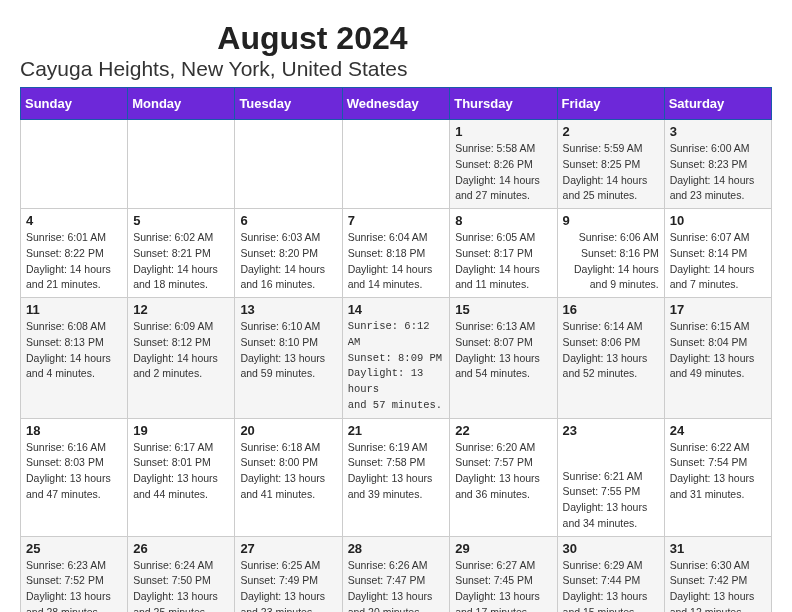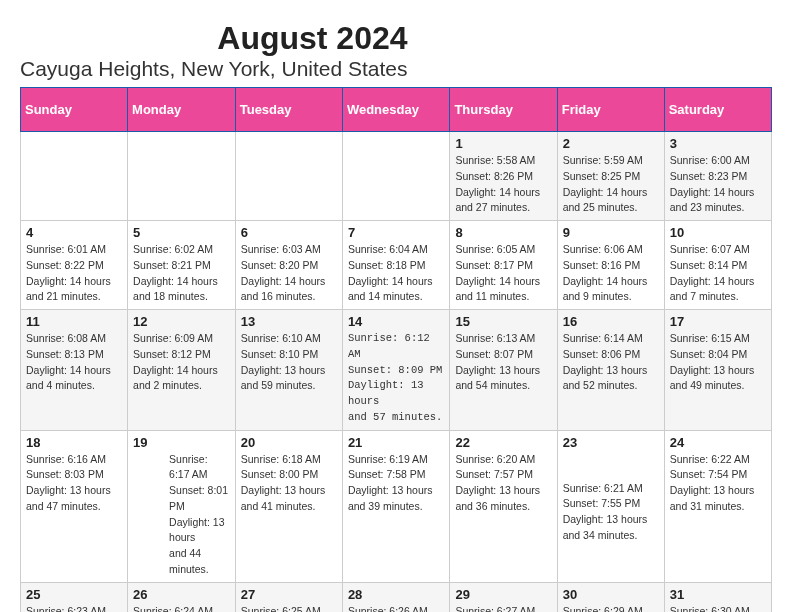--- a/index.html
+++ b/index.html
@@ -37,23 +37,23 @@
       font-size: 21px;
       color: #333;
       font-weight: normal;
     }
     table {
       width: 100%;
       border-collapse: collapse;
       font-size: 11px;
     }
     thead tr th {
-      background: #ec4899;
+      background: #6d28d9;
       color: #fff;
-      padding: 14px 4px;
+      padding: 8px 4px;
       text-align: left;
       font-size: 13px;
       font-weight: bold;
       border: 1px solid #1a5aaa;
     }
     tbody tr td {
       border: 1px solid #ccc;
       vertical-align: top;
       padding: 4px 5px;
       min-height: 80px;
@@ -159,21 +159,21 @@
         </td>
         <td>
           <div class="day-num">8</div>
           <div class="day-info" style="white-space: pre-line;">Sunrise: 6:05 AM
 Sunset: 8:17 PM
 Daylight: 14 hours
 and 11 minutes.</div>
         </td>
         <td>
           <div class="day-num">9</div>
-          <div class="day-info" style="white-space: pre-line;">Sunrise: 6:06 AM
+          <div class="day-info" style="white-space: pre-line; text-align: right;">Sunrise: 6:06 AM
 Sunset: 8:16 PM
 Daylight: 14 hours
 and 9 minutes.</div>
         </td>
         <td>
           <div class="day-num">10</div>
           <div class="day-info" style="white-space: pre-line;">Sunrise: 6:07 AM
 Sunset: 8:14 PM
 Daylight: 14 hours
 and 7 minutes.</div>
@@ -233,21 +233,21 @@
       <tr>
         <td>
           <div class="day-num">18</div>
           <div class="day-info" style="white-space: pre-line;">Sunrise: 6:16 AM
 Sunset: 8:03 PM
 Daylight: 13 hours
 and 47 minutes.</div>
         </td>
         <td>
           <div class="day-num">19</div>
-          <div class="day-info" style="white-space: pre-line; margin-left: 36px;">Sunrise: 6:17 AM
+          <div class="day-info" style="white-space: pre-line;">Sunrise: 6:17 AM
 Sunset: 8:01 PM
 Daylight: 13 hours
 and 44 minutes.</div>
         </td>
         <td>
           <div class="day-num">20</div>
           <div class="day-info" style="white-space: pre-line;">Sunrise: 6:18 AM
 Sunset: 8:00 PM
 Daylight: 13 hours
 and 41 minutes.</div>

